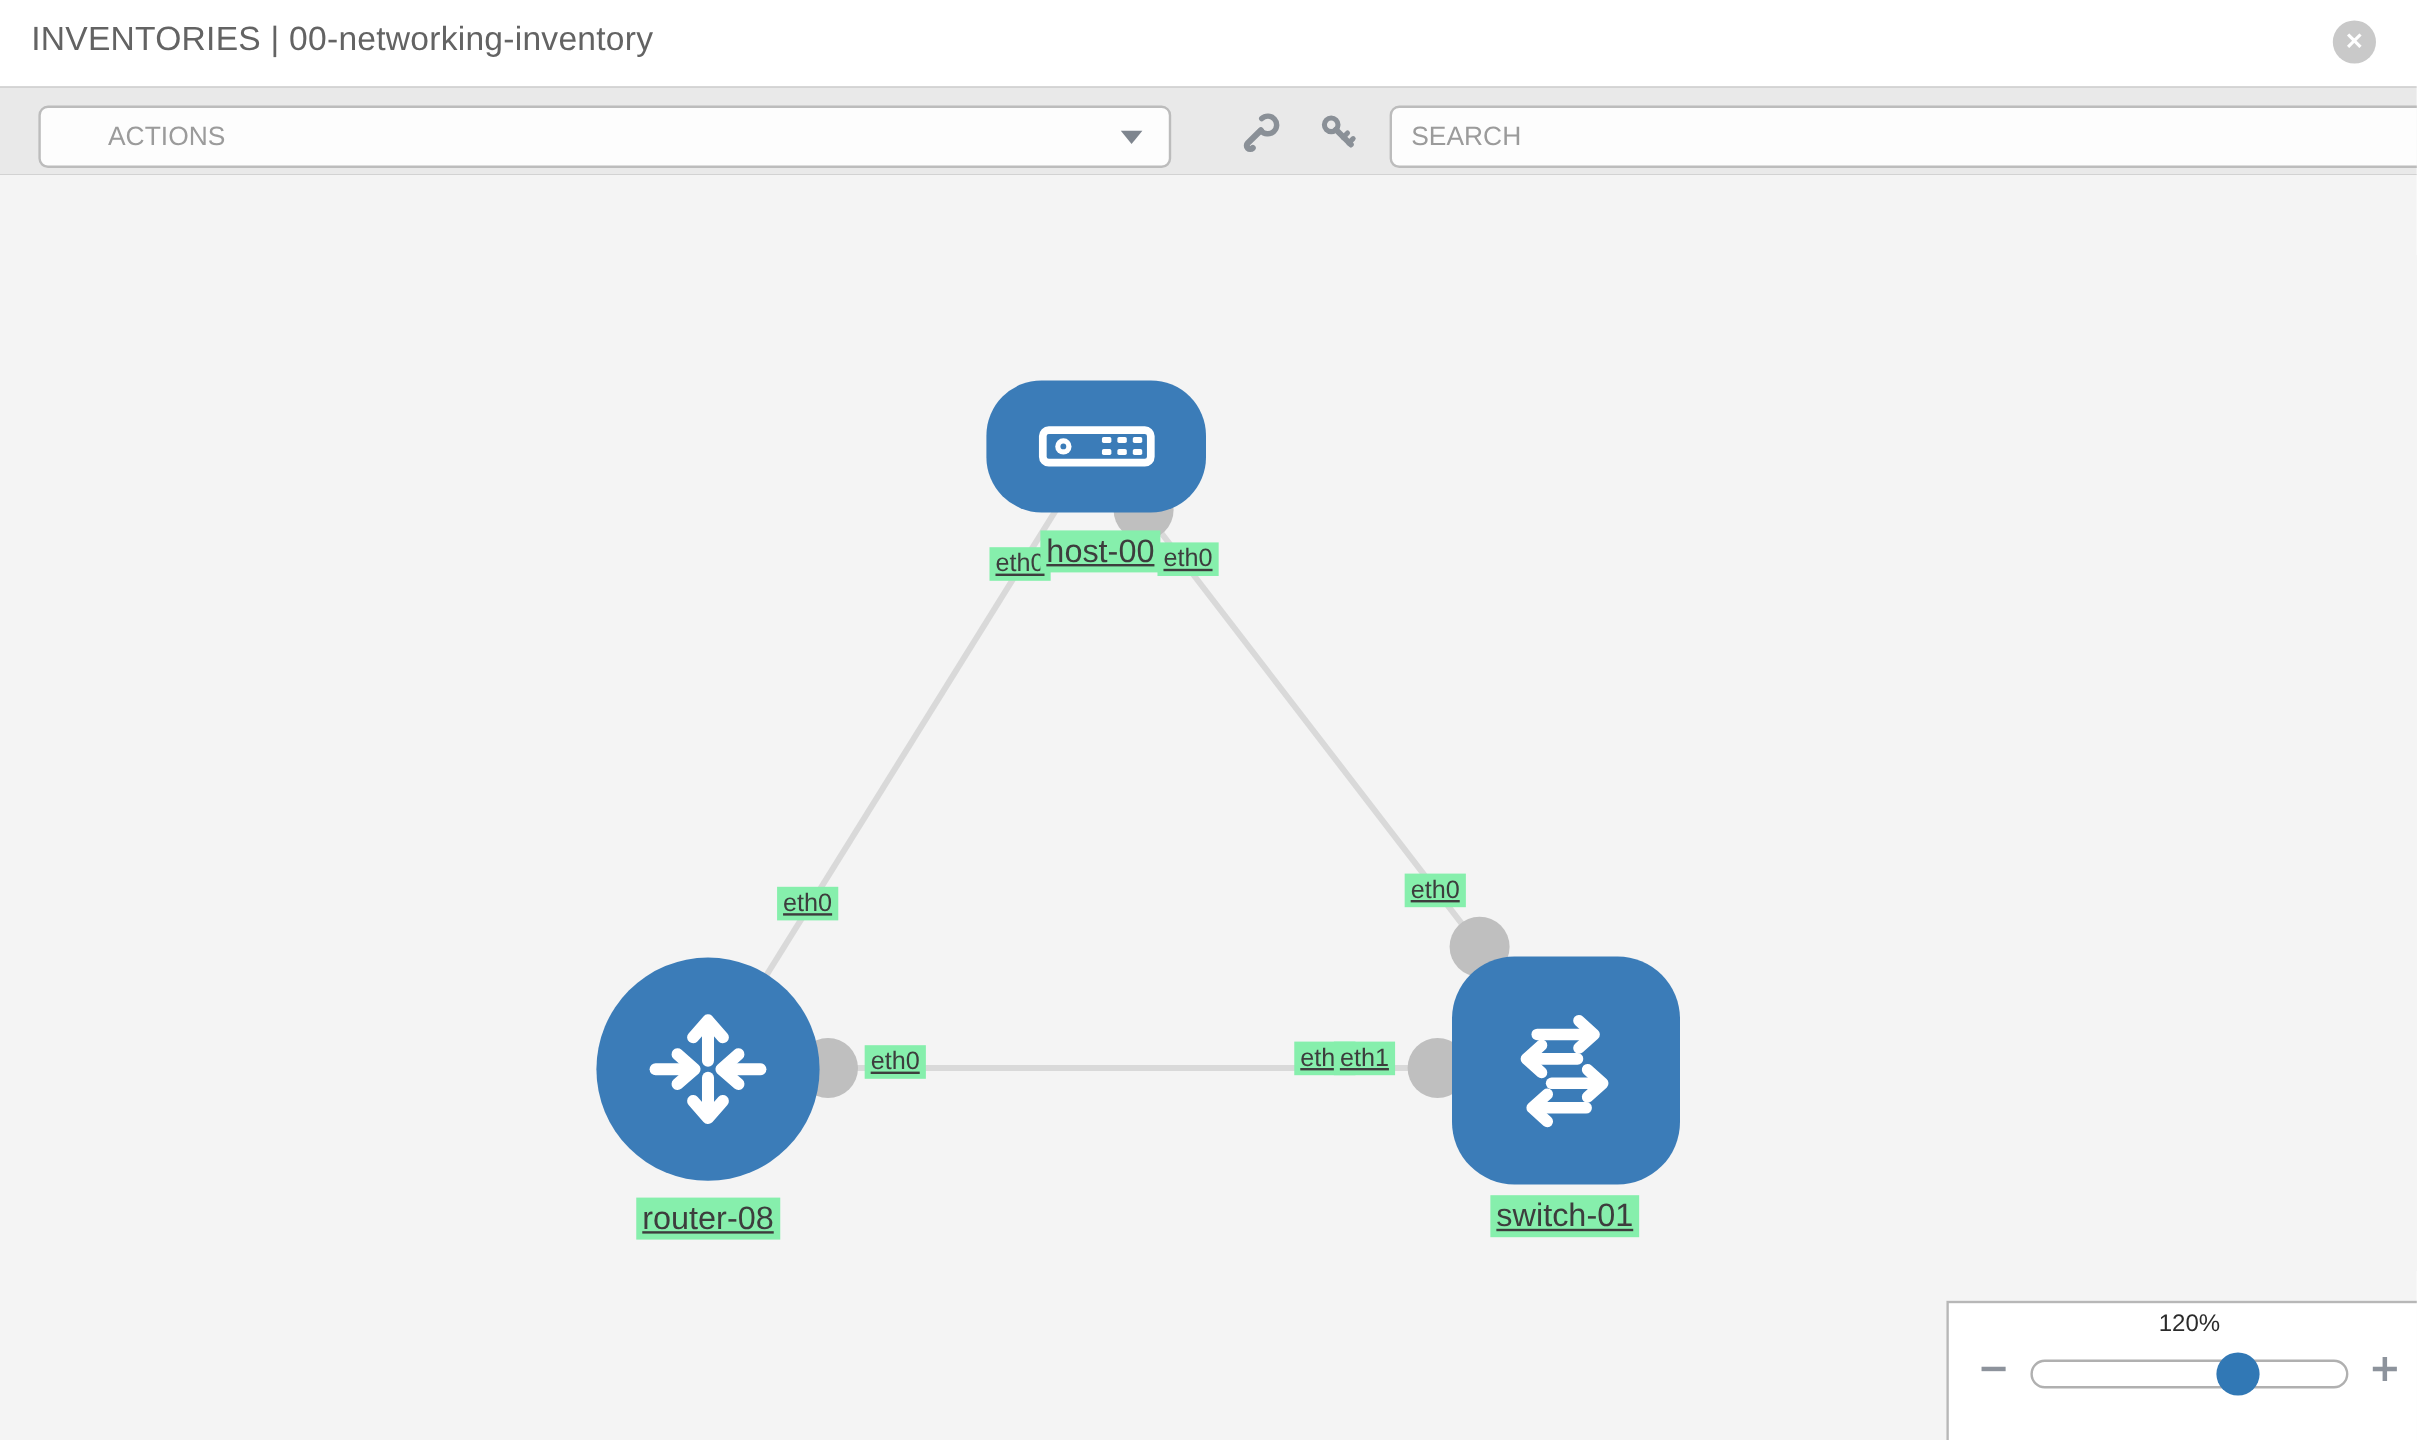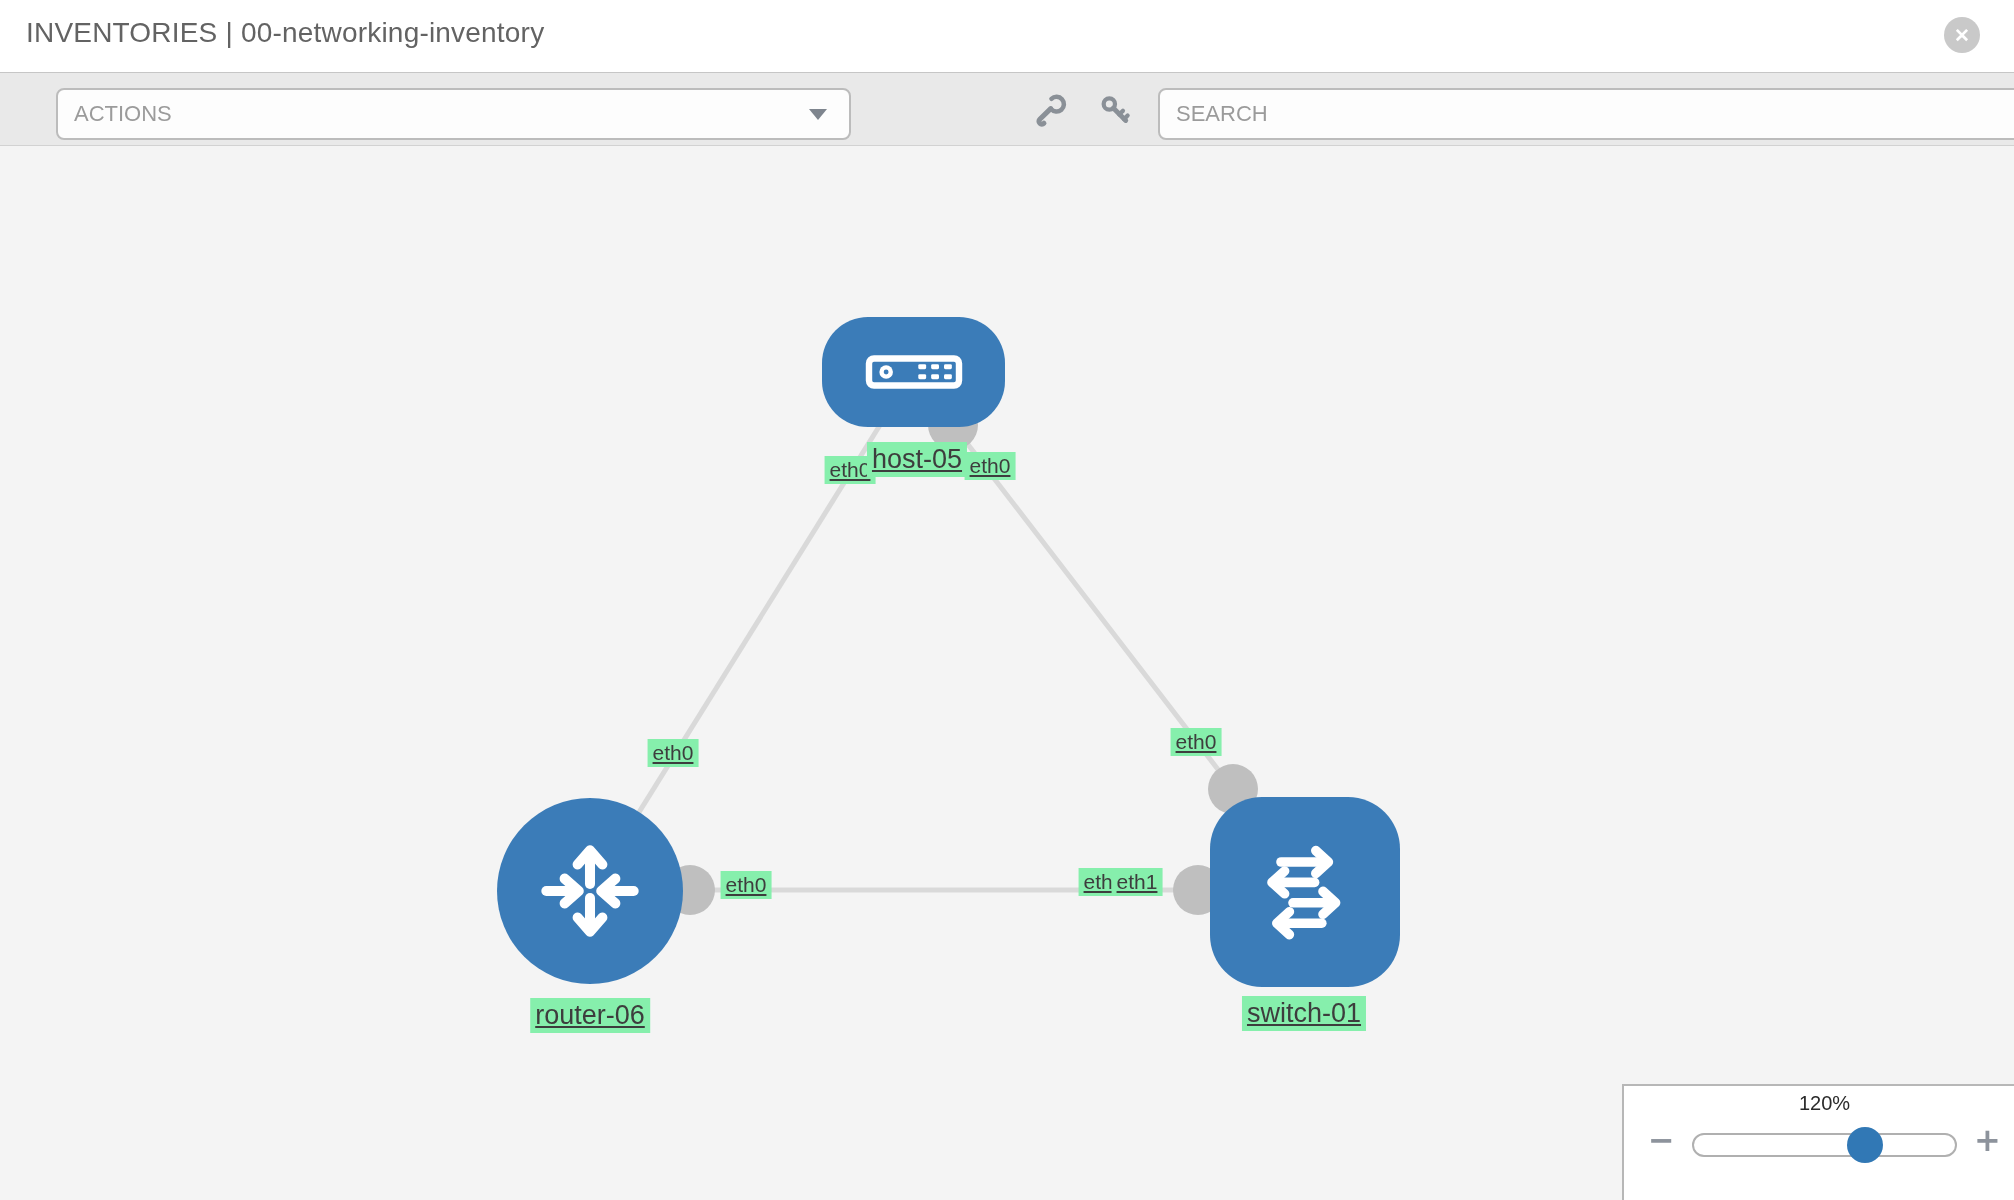--- a/index.html
+++ b/index.html
@@ -19,21 +19,21 @@
   
   .toolbar { position:absolute; left:0; top:72px; width:2014px; height:74px; background:#e9e9e9;
              border-top:1px solid #c6c6c6; border-bottom:1px solid #d2d2d2; }
   .select-box { position:absolute; top:15px; height:52px; background:#fdfdfd;
                 border:2px solid #bcbcbc; border-radius:8px; display:flex; align-items:center;
                 cursor:pointer; }
   .select-box .lbl { padding-left:16px; font-size:22px; color:#9b9b9b; }
   .caret { position:absolute; right:22px; top:50%; margin-top:-5px; width:0; height:0;
            border-left:9px solid transparent; border-right:9px solid transparent;
            border-top:11px solid #7e858e; }
-  .actions-box { left:56px; width:795px; }
+  .actions-box { left:32px; width:944px;padding-left:40px; }
   .search-box  { left:1158px; width:906px; }
   .tool-icon { position:absolute; top:20px; width:34px; height:34px; cursor:pointer; }
   .wrench-pos { left:1036px; }
   .key-pos { left:1098px; }
 
   
   .canvas { position:absolute; left:0; top:146px; width:2014px; height:1054px; background:#f4f4f4; }
   .links-svg { position:absolute; left:0; top:0; z-index:1; }
   .port { position:absolute; width:50px; height:50px; border-radius:50%; background:#bfbfbf; z-index:2; }
   .node { position:absolute; background:#3b7cb8; z-index:3; display:flex; align-items:center;
@@ -156,22 +156,22 @@
     </div>
 
     <div class="tag eth-tag" style="left:850px;  top:310px;">eth0</div>
     <div class="tag eth-tag" style="left:990px;  top:306px;">eth0</div>
     <div class="tag eth-tag" style="left:673px;  top:593px;">eth0</div>
     <div class="tag eth-tag" style="left:746px;  top:725px;">eth0</div>
     <div class="tag eth-tag" style="left:1196px; top:582px;">eth0</div>
     <div class="tag eth-tag" style="left:1104px; top:722px;">eth0</div>
     <div class="tag eth-tag eth-top" style="left:1137px; top:722px;">eth1</div>
 
-    <div class="tag node-tag" style="left:917px;  top:296px;">host-05</div>
-    <div class="tag node-tag" style="left:590px;  top:852px;">router-06</div>
+    <div class="tag node-tag" style="left:917px;  top:296px;">host-00</div>
+    <div class="tag node-tag" style="left:590px;  top:852px;">router-08</div>
     <div class="tag node-tag" style="left:1304px; top:850px;">switch-01</div>
 
     <div class="zoom-panel">
       <div class="zoom-percent">120%</div>
       <span class="zoom-minus">−</span>
       <div class="zoom-track"></div>
       <div class="zoom-handle"></div>
       <span class="zoom-plus">+</span>
     </div>
 

